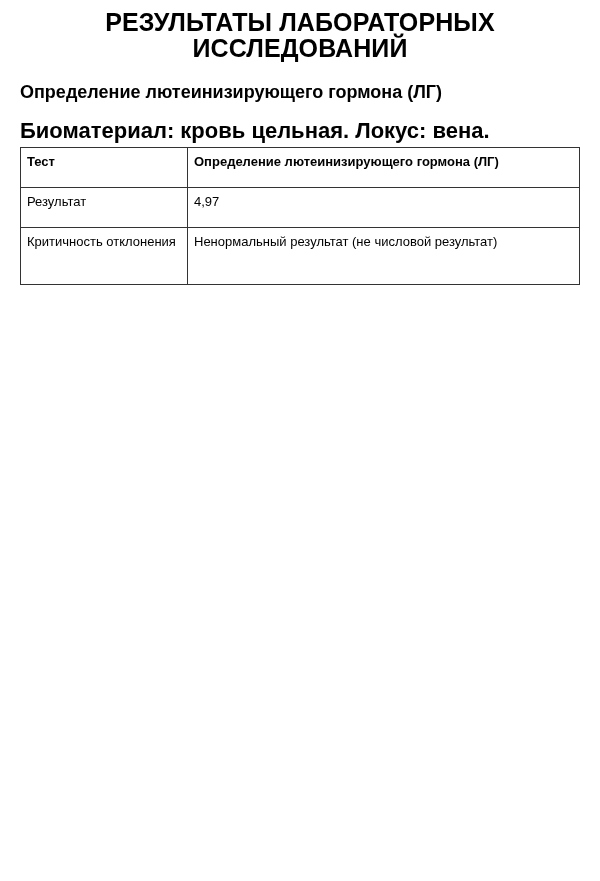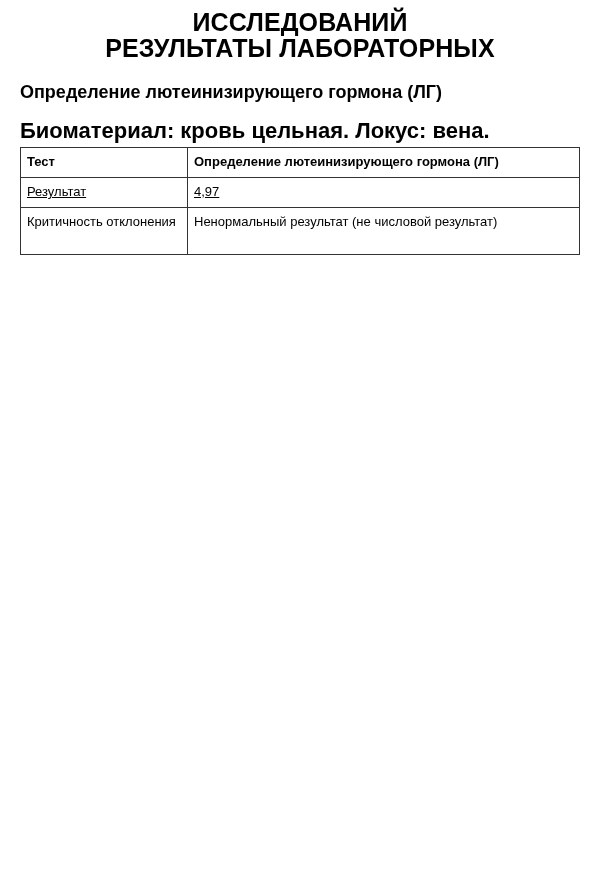--- a/index.html
+++ b/index.html
@@ -47,45 +47,45 @@
       left: 20px;
       top: 147px;
       width: 560px;
       border-collapse: collapse;
       font-size: 13px;
       line-height: 17px;
     }
     table.results td, table.results th {
       border: 1px solid #333333;
       vertical-align: top;
-      padding: 5px 6px 6px 6px;
+      padding: 5px 6px 16px 6px;
     }
     table.results th {
       font-weight: bold;
       text-align: left;
     }
     .col-label {
       width: 154px;
       text-align: left;
     }
     .col-value {
     }
     th.col-value {
       text-align: center;
     }
     .row-h1 td, .row-h1 th { height: 18px; }
-    .row-h-single td { height: 18px; text-decoration: underline; }
+    .row-h-single td { height: 18px; }
     .row-h-double td { height: 35px; }
   </style>
 </head>
 <body>
 
 <div class="page-title">
+  <div>РЕЗУЛЬТАТЫ ЛАБОРАТОРНЫХ</div>
   <div>ИССЛЕДОВАНИЙ</div>
-  <div>РЕЗУЛЬТАТЫ ЛАБОРАТОРНЫХ</div>
 </div>
 
 <div class="test-name">Определение лютеинизирующего гормона (ЛГ)</div>
 
 <div class="biomaterial">Биоматериал: кровь цельная. Локус: вена.</div>
 
 <table class="results">
   <tbody>
       <tr class="row-h1">
     <th class="col-label">Тест</th>

